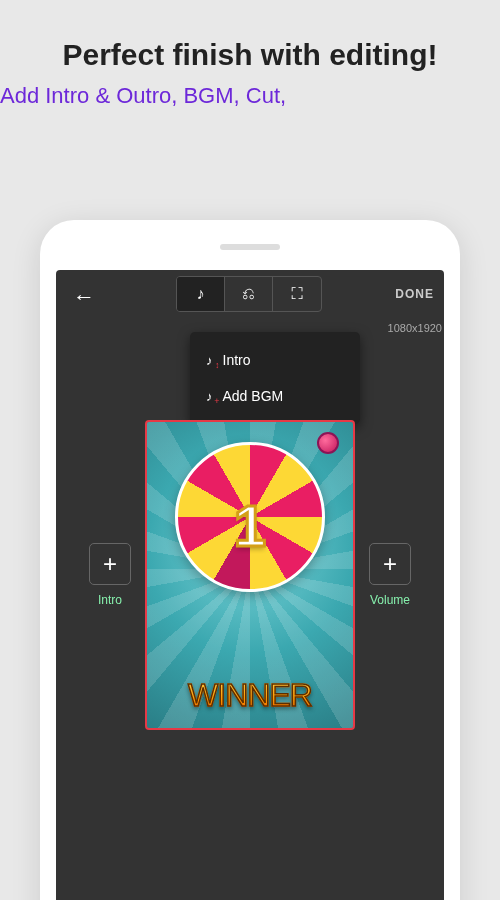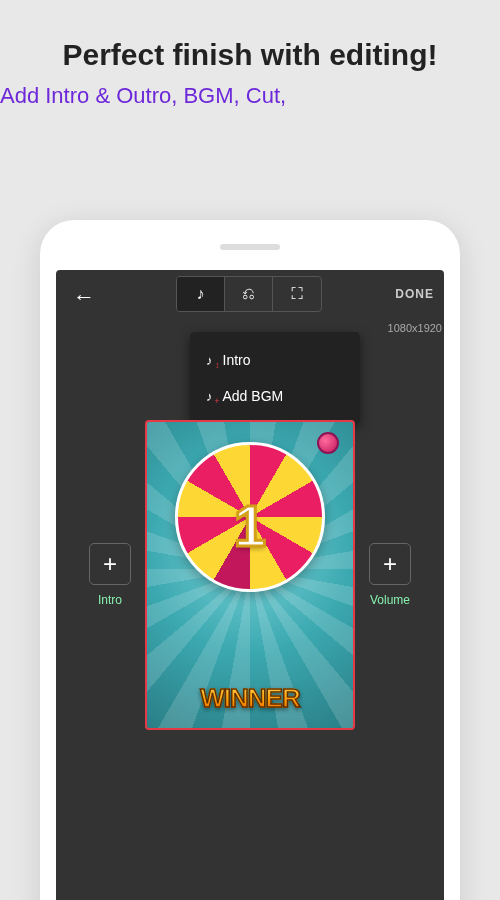--- a/index.html
+++ b/index.html
@@ -204,22 +204,22 @@
   font-weight: 900;
   color: #fff;
   -webkit-text-stroke: 3px #d4a017;
   text-shadow: 0 3px 5px rgba(0,0,0,0.3);
 }
 .winner-text {
   position: absolute;
   bottom: 14px;
   left: 50%;
   transform: translateX(-50%);
-  font-size: 26px;
-  font-weight: 700;
+  font-size: 32px;
+  font-weight: 400;
   letter-spacing: -1px;
   background: linear-gradient(180deg, #ffd54f 0%, #ff9800 60%, #e65100 100%);
   -webkit-background-clip: text;
   background-clip: text;
   color: transparent;
   -webkit-text-stroke: 1.5px #5d2e00;
   filter: drop-shadow(0 2px 2px rgba(0,0,0,0.4));
 }
 </style>
 </head>

